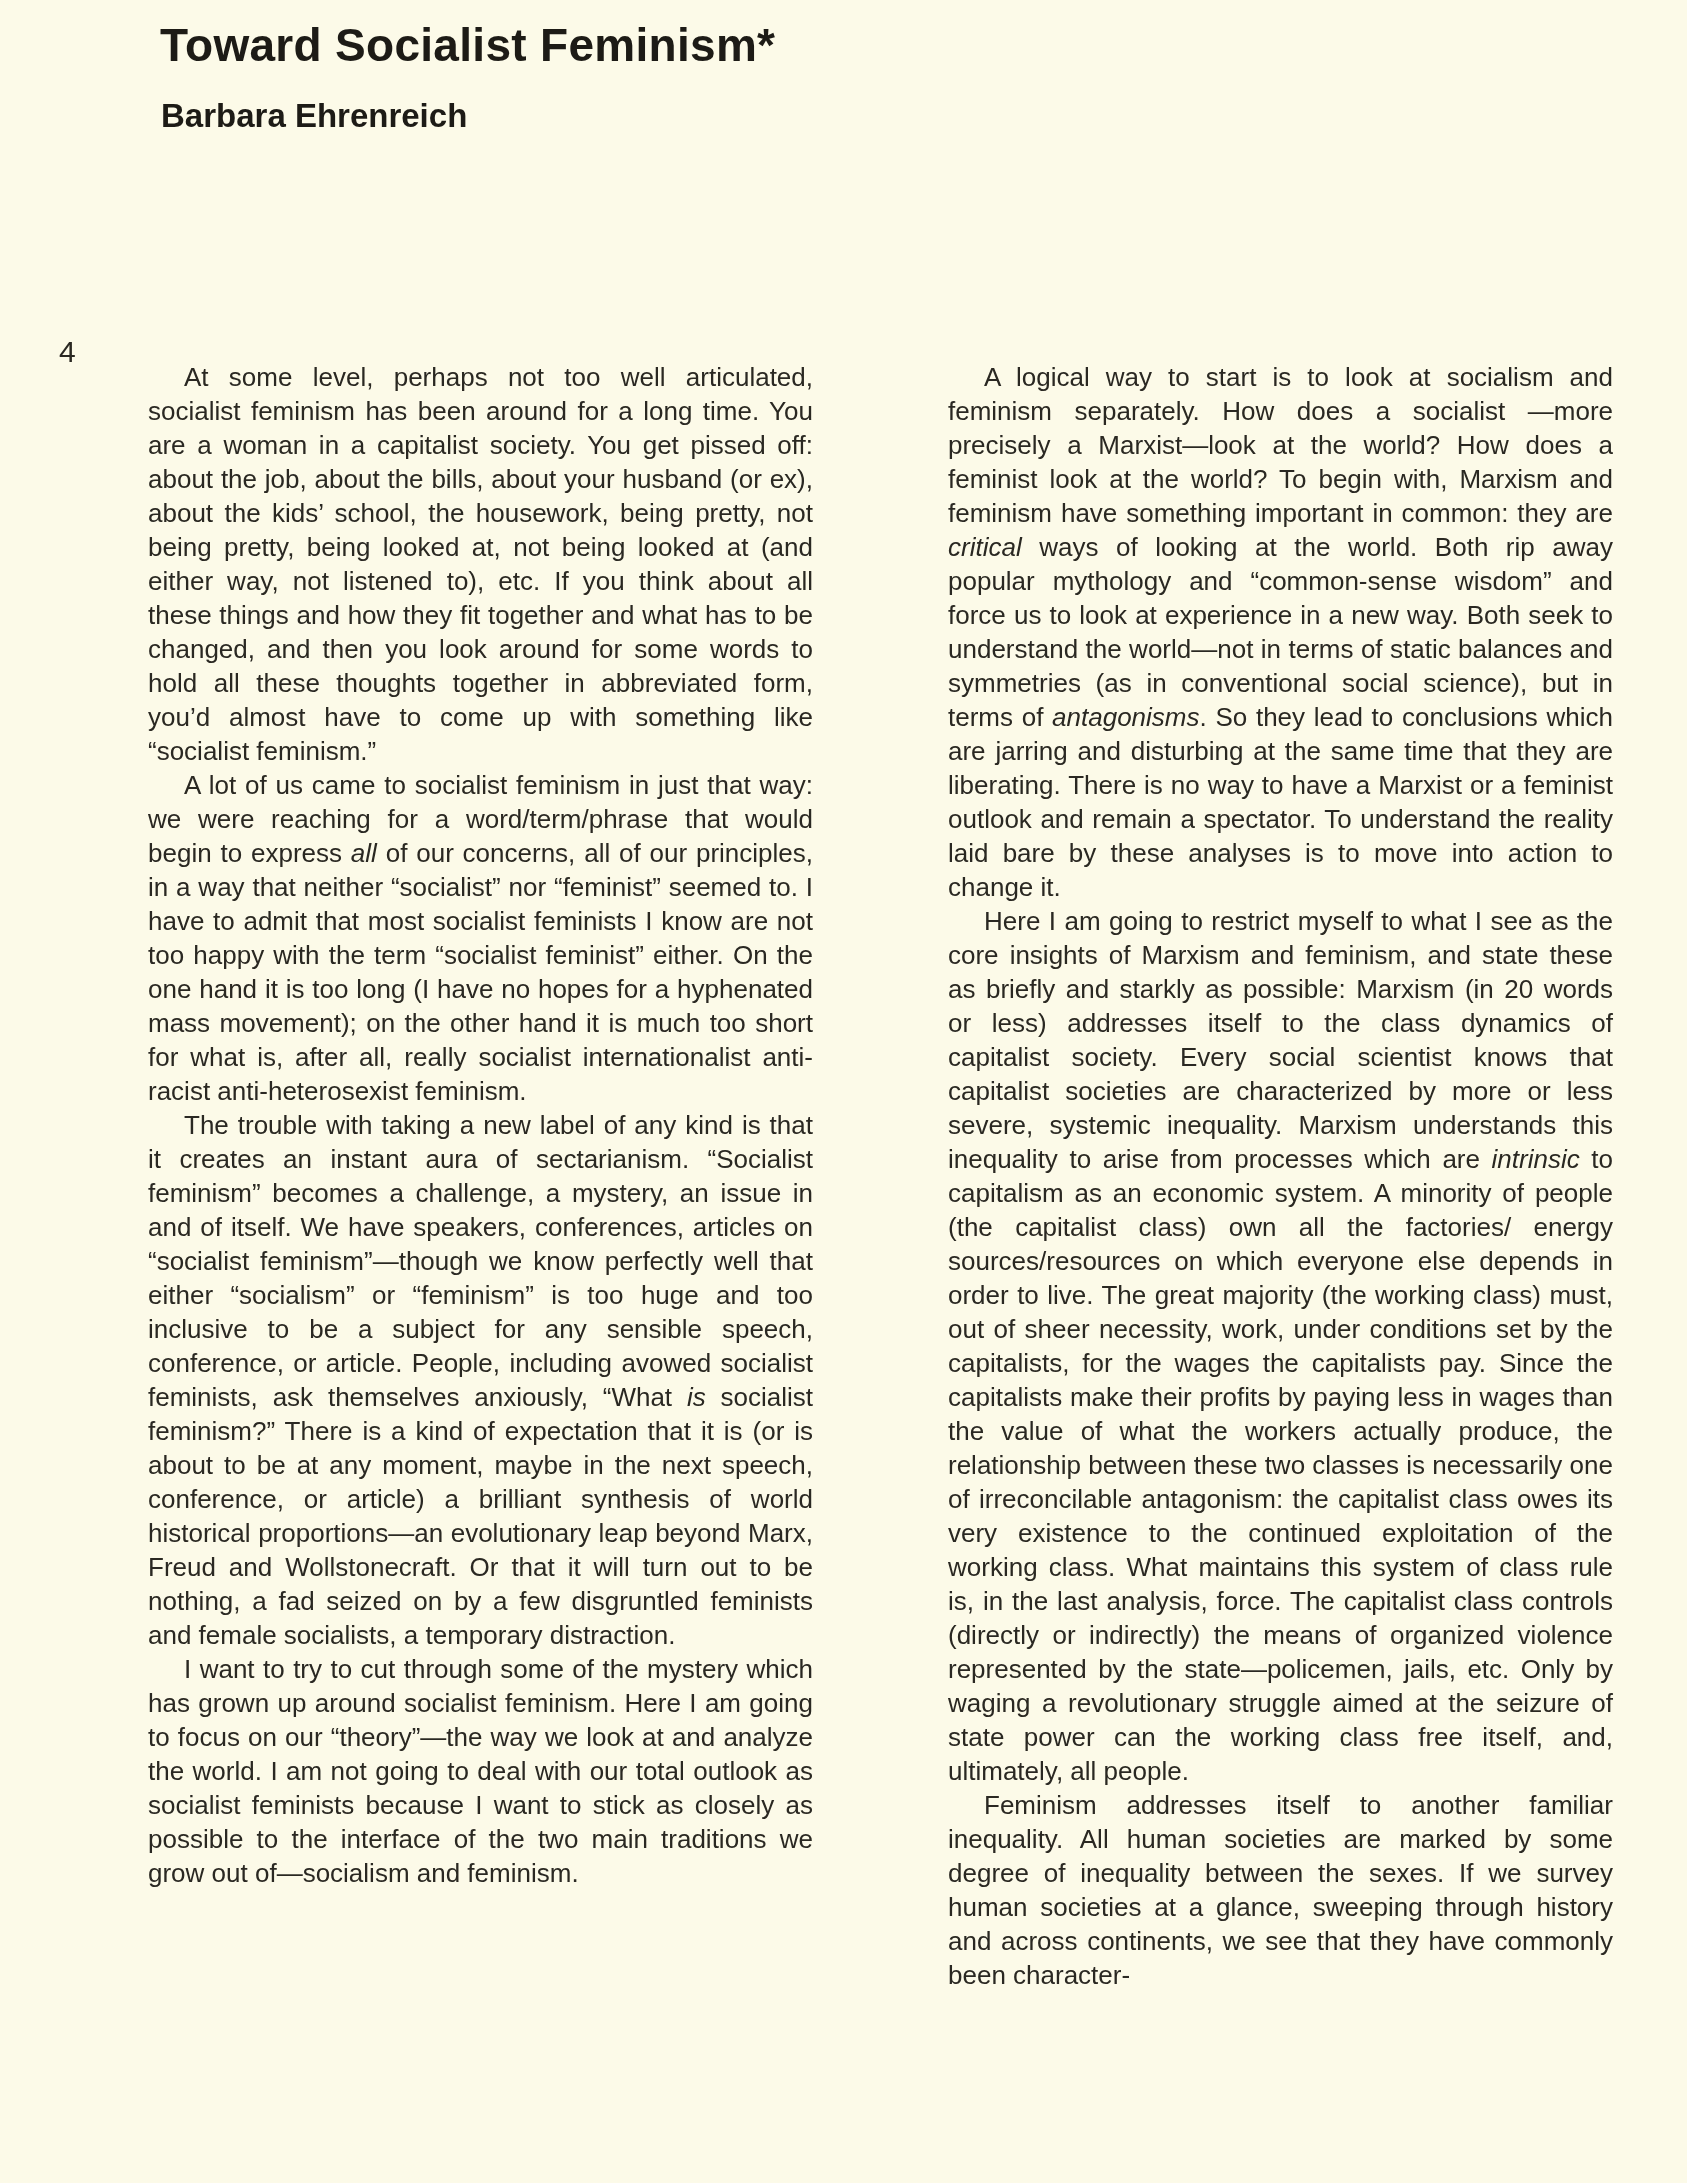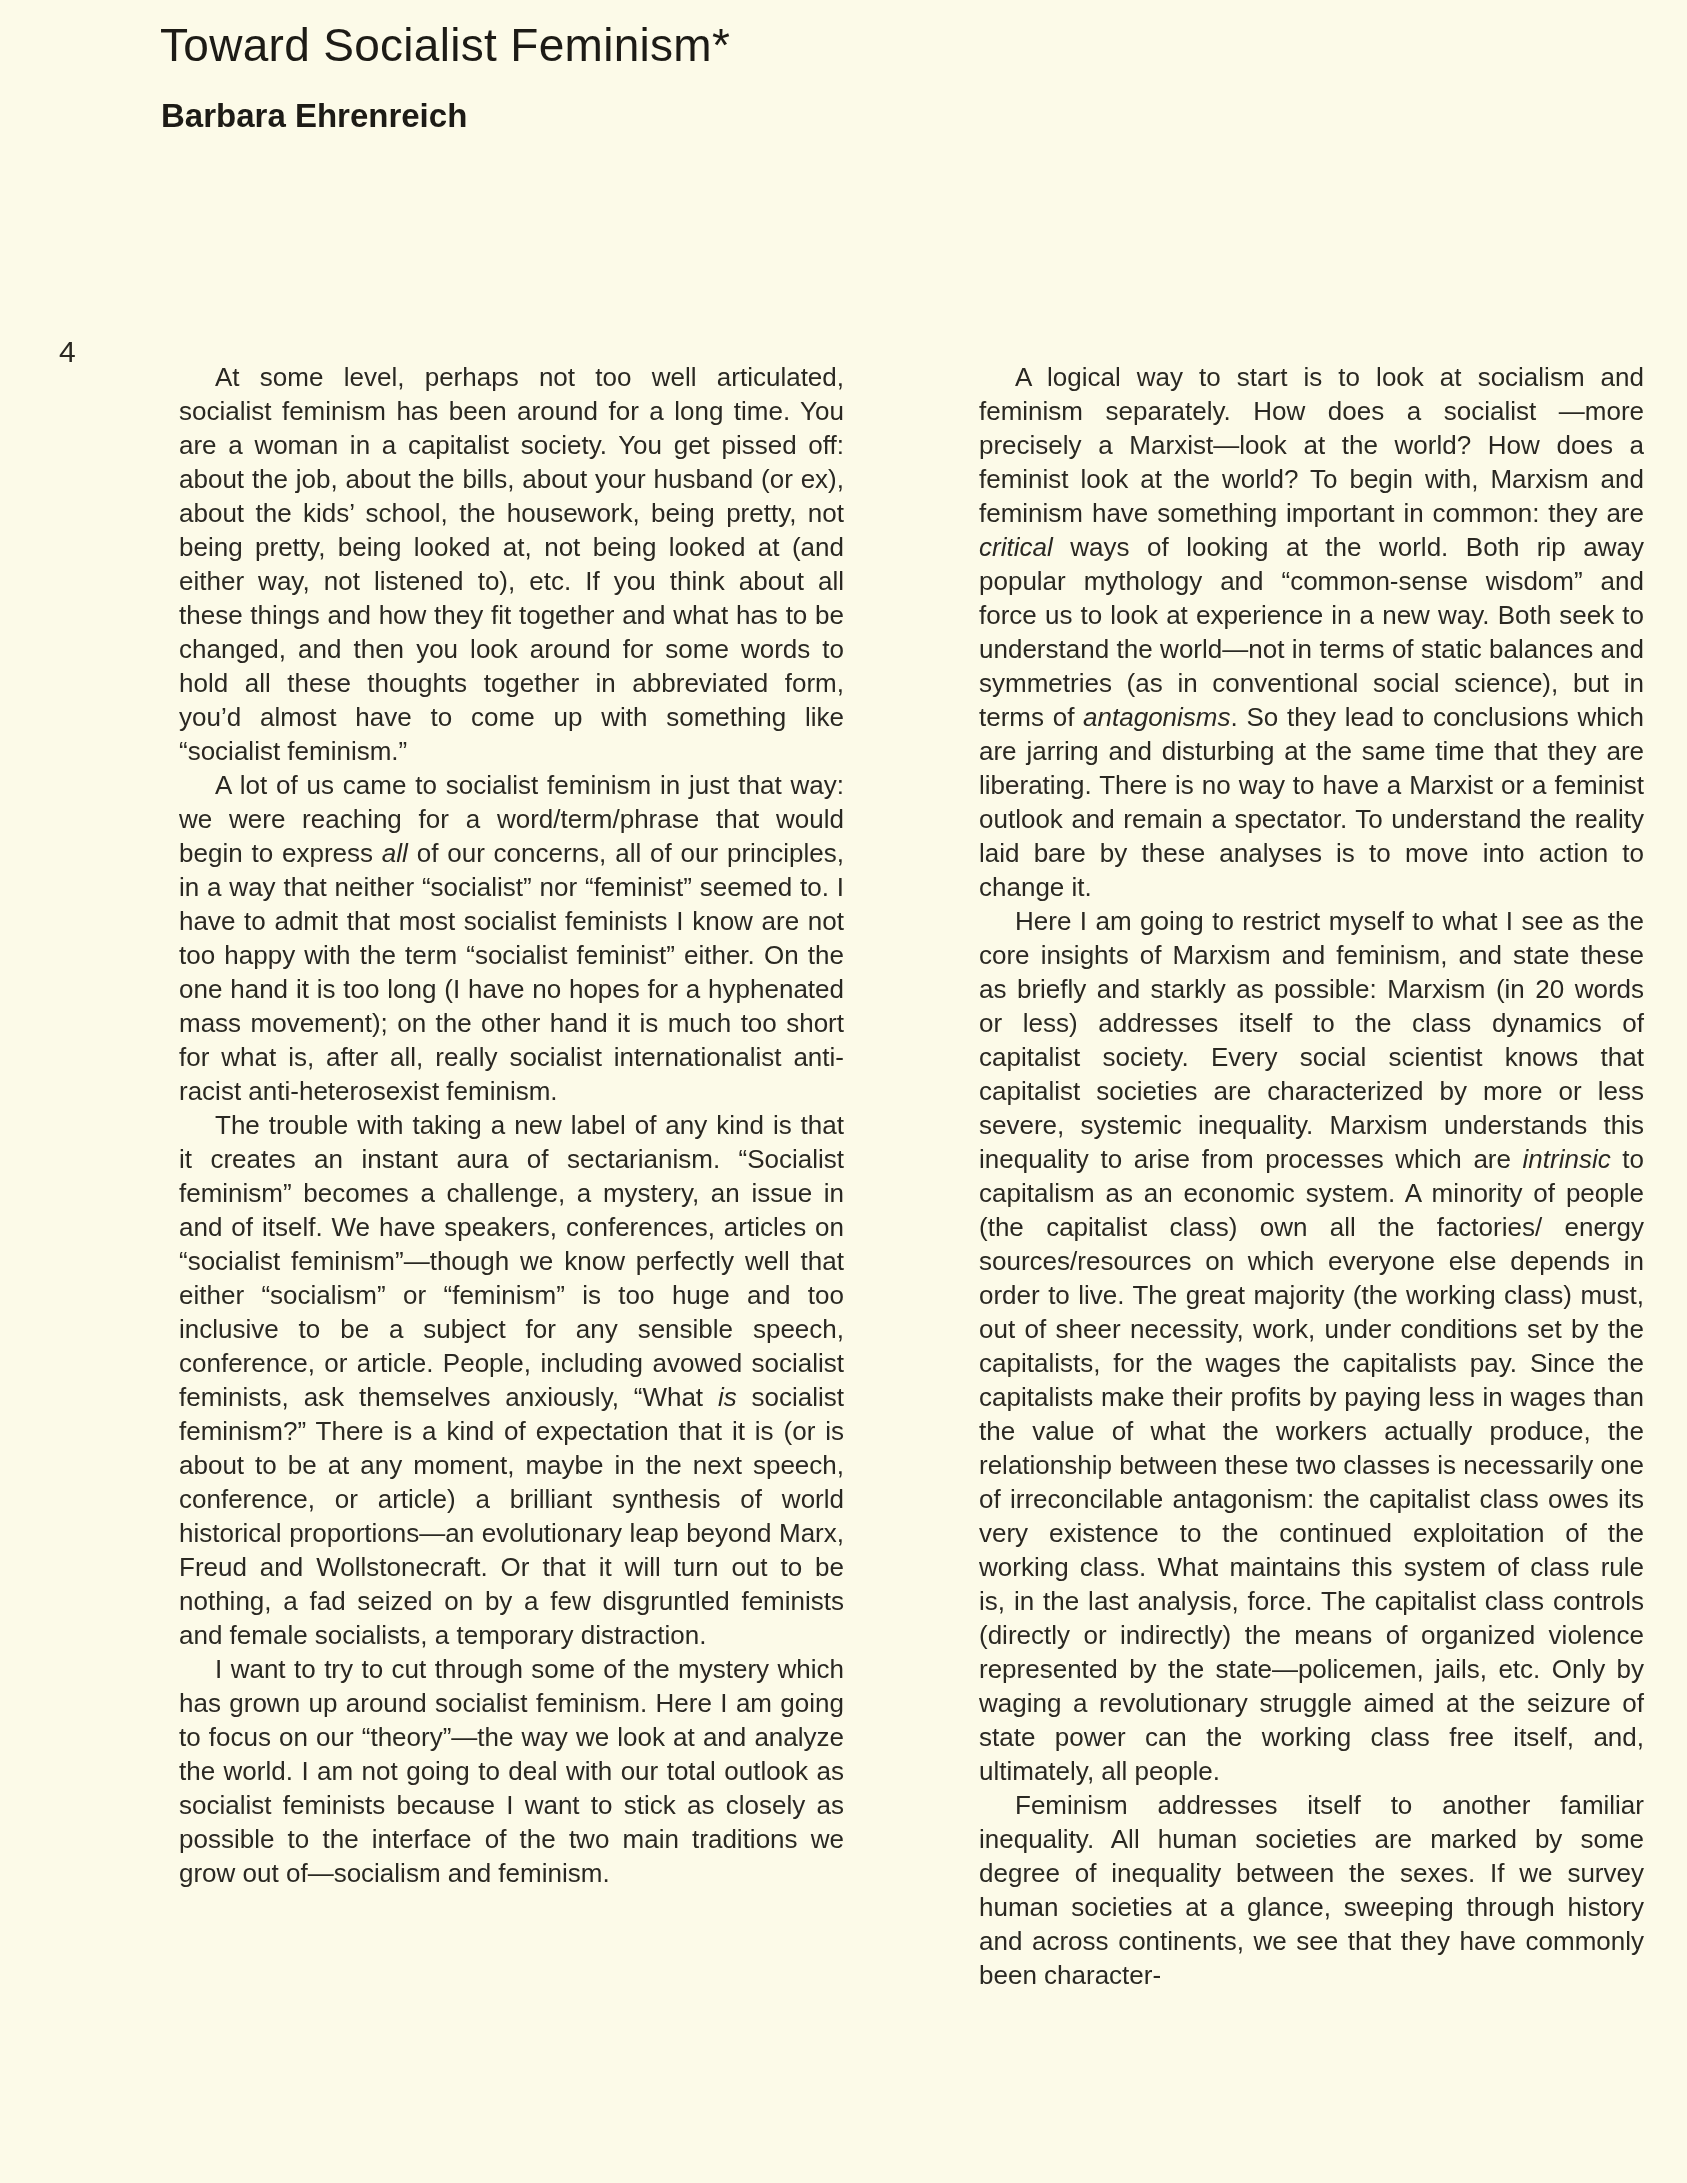--- a/index.html
+++ b/index.html
@@ -10,21 +10,21 @@
     background: #fcfae8;
     overflow: hidden;
     font-family: "Liberation Sans", sans-serif;
     color: #2a2822;
   }
   .title {
     position: absolute;
     left: 160px;
     top: 18px;
     font-size: 46px;
-    font-weight: normal;
+    font-weight: bold;
     letter-spacing: 0.3px;
     color: #1d1b16;
   }
   .author {
     position: absolute;
     left: 161px;
     top: 97px;
     font-size: 33px;
     font-weight: bold;
     color: #1d1b16;
@@ -36,21 +36,20 @@
     font-size: 30px;
     color: #2a2822;
   }
   .columns {
     position: absolute;
     left: 148px;
     top: 360px;
     width: 1466px;
     display: flex;
     gap: 135px;
-    margin-left: 31px;
   }
   .column {
     width: 665px;
     font-size: 26px;
     line-height: 34px;
     text-align: justify;
     color: #2a2822;
   }
   .column p { margin: 0; text-indent: 36px; }
   .column em { font-style: italic; }

